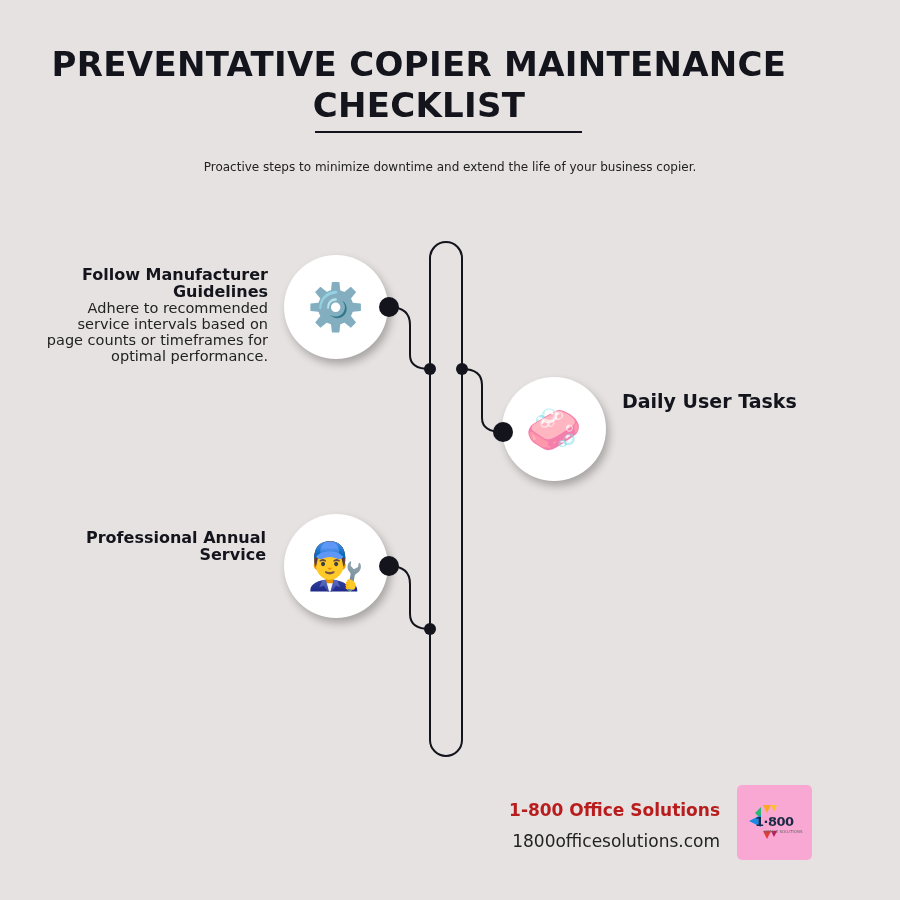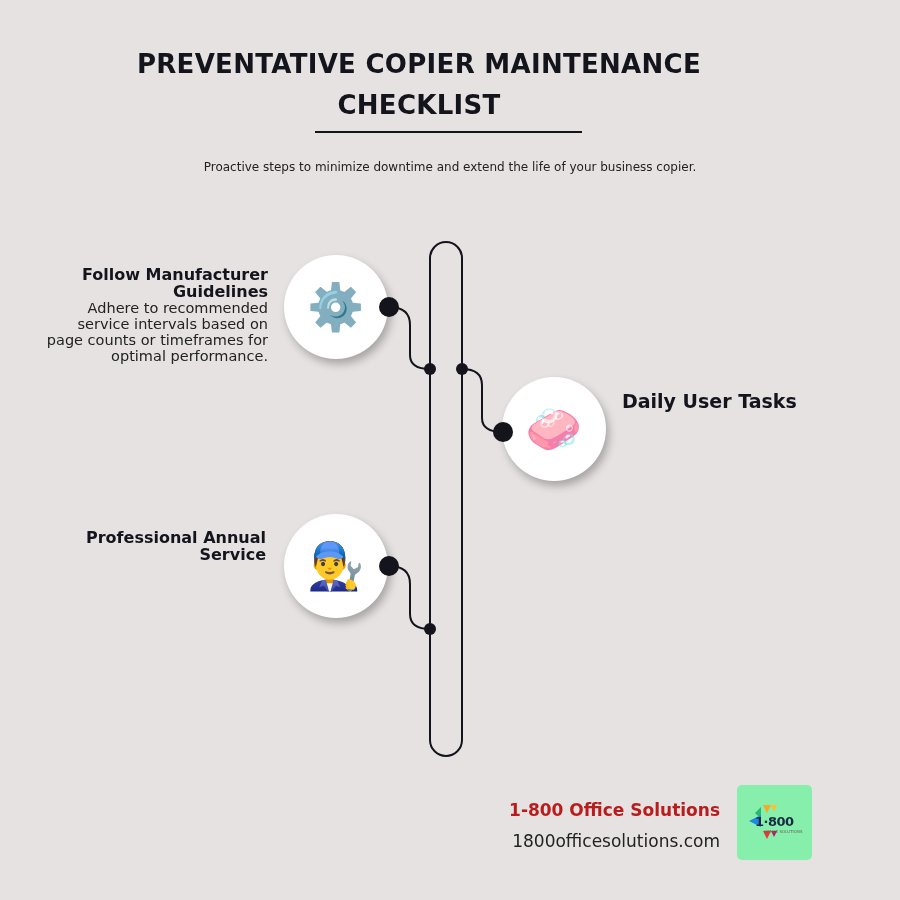--- a/index.html
+++ b/index.html
@@ -5,21 +5,21 @@
   html, body { margin: 0; padding: 0; }
   body {
     width: 900px; height: 900px; overflow: hidden;
     background: #e6e2e1;
     font-family: "DejaVu Sans", sans-serif;
     color: #14141c;
     position: relative;
   }
   .title {
     position: absolute; left: 0; top: 44px; width: 838px;
-    text-align: center; font-weight: bold; font-size: 26px;
+    text-align: center; font-weight: bold; font-size: 34px;
     line-height: 41px; letter-spacing: 0.3px; color: #14141c;
   }
   .title-rule {
     position: absolute; left: 315px; top: 131px; width: 267px; height: 2px;
     background: #14141c;
   }
   .subtitle {
     position: absolute; left: 0; top: 160px; width: 900px;
     text-align: center; font-size: 12px; color: #222;
   }
@@ -39,21 +39,21 @@
   .block-right .block-text { font-size: 13.5px; line-height: 14px; margin-top: 9px; }
   .footer-name {
     position: absolute; right: 180px; top: 800px; font-weight: bold; font-size: 17px;
     color: #b91c1c;
   }
   .footer-url {
     position: absolute; right: 180px; top: 831px; font-size: 17px; color: #222;
   }
   .logo {
     position: absolute; left: 737px; top: 785px; width: 75px; height: 75px;
-    background: #86efac; border-radius: 5px;
+    background: #f9a8d4; border-radius: 5px;
   }
   .logo-text {
     position: absolute; left: 18px; top: 29px; font-weight: bold; font-size: 13px;
     color: #1b2a44; letter-spacing: -0.5px;
   }
   .logo-sub {
     position: absolute; left: 27px; top: 45px; font-size: 4px; color: #666; line-height: 4px;
   }
 </style>
 </head>

